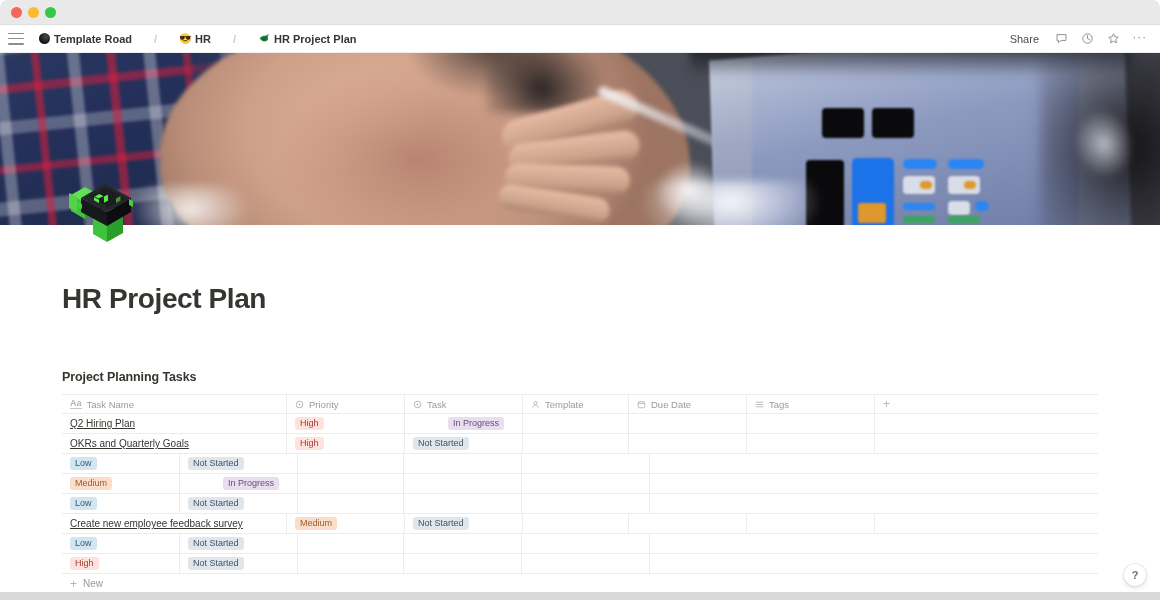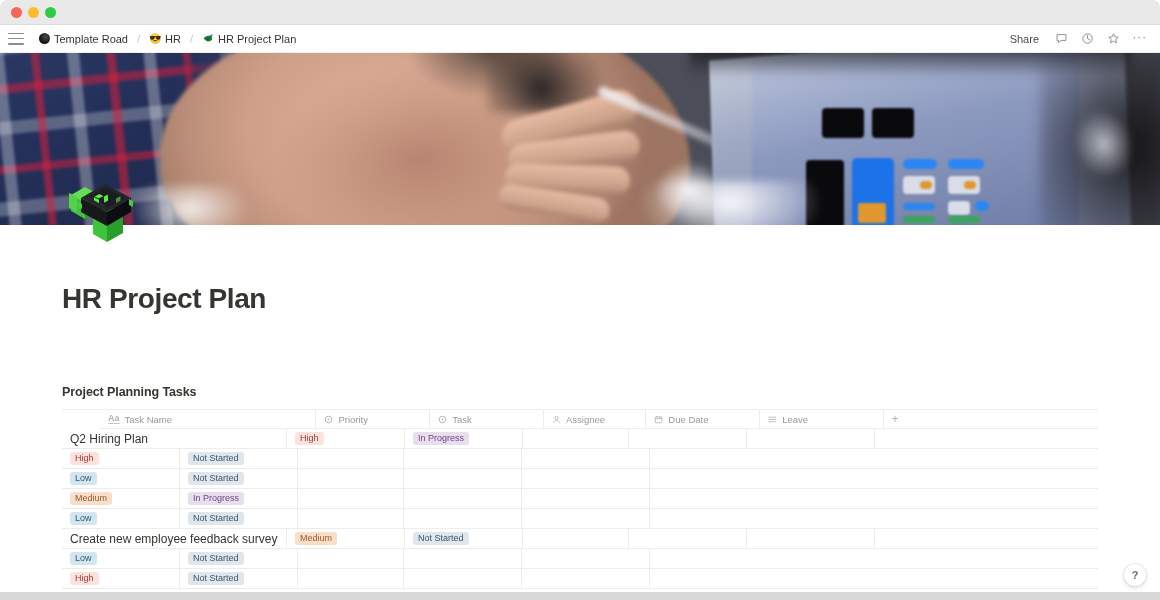--- a/index.html
+++ b/index.html
@@ -50,21 +50,21 @@
     font-size: 11px;
     color: #3b3b3b;
   }
   .hamburger {
     width: 16px; height: 12px;
     display: flex; flex-direction: column; justify-content: space-between;
     margin-right: 12px; cursor: pointer;
   }
   .hamburger i { display:block; height: 1.6px; background: #8d8d8d; border-radius: 1px; }
 
-  .breadcrumb { display: flex; align-items: center; gap: 5px; }
+  .breadcrumb { display: flex; align-items: center; gap: 18px; font-weight: bold; }
   .crumb { display: flex; align-items: center; gap: 4px; cursor: pointer; padding: 2px 3px; border-radius: 3px; }
   .crumb-label { font-size: 11px; color: #37352f; white-space: nowrap; }
   .sep { color: #c9c9c7; font-size: 11px; padding: 0 1px; }
 
   .ic-workspace {
     width: 11px; height: 11px; border-radius: 50%;
     background: radial-gradient(circle at 62% 35%, #4a4a4a 0%, #1b1b1b 55%, #000 100%);
     display: inline-block;
   }
   .ic-emoji { font-size: 10px; line-height: 1; display:inline-block; width: 12px; text-align:center; }
@@ -220,51 +220,51 @@
   .page-title {
     font-size: 28px;
     font-weight: bold;
     color: #37352f;
     letter-spacing: -0.4px;
     padding-top: 58px;
   }
 
   
   .db-title {
-    margin-top: 70px;
+    margin-top: 55px;
     font-size: 12.5px;
     font-weight: bold;
     color: #37352f;
     letter-spacing: -0.1px;
   }
 
   .table {
     margin-top: 10px;
     width: 1036px;
     border-top: 1px solid #ececeb;
   }
   .row {
     display: flex;
     border-bottom: 1px solid #ececeb;
     height: 20px;
     align-items: stretch;
   }
-  .row.head { height: 19px; margin-left: 38px; }
+  .row.head { height: 19px; }
   .cell {
     display: flex; align-items: center;
     padding: 0 8px;
     border-right: 1px solid #ececeb;
     font-size: 10px;
     color: #37352f;
     overflow: hidden;
     white-space: nowrap;
   }
   .cell:last-child { border-right: none; }
   .row.head .cell { color: #9b9a97; font-size: 9.5px; gap: 5px; cursor: pointer; }
-  .row.body .cell.name { font-size: 12px; color: #37352f; cursor: pointer; }
+  .row.body .cell.name { font-size: 10px; color: #37352f; cursor: pointer; text-decoration: underline; }
 
   .c-name    { width: 225px; }
   .c-prio    { width: 118px; }
   .c-stage   { width: 118px; }
   .c-assign  { width: 106px; }
   .c-due     { width: 118px; }
   .c-tags    { width: 128px; }
   .c-plus    { width: 223px; border-right: none; justify-content: flex-start; }
 
   .hicon { color: #b5b4b1; display: flex; align-items: center; }
@@ -276,21 +276,21 @@
     display: inline-flex; align-items: center;
     height: 13px; padding: 0 5px;
     border-radius: 3px;
     font-size: 9px;
     line-height: 13px;
     white-space: nowrap;
   }
   .b-high    { background: #ffe2dd; color: #9f3b32; }
   .b-medium  { background: #fadec9; color: #9a5b2d; }
   .b-low     { background: #d3e5ef; color: #2c5c78; }
-  .b-inprog  { background: #e8deee; color: #6a4b84; }
+  .b-inprog  { background: #e8deee; color: #6a4b84; margin-left: 35px; }
   .b-notstart{ background: #dfe6ec; color: #3f5468; }
 
   .newrow {
     display: flex; align-items: center;
     height: 20px;
     width: 1036px;
     border-bottom: 1px solid #ececeb;
     padding-left: 8px;
     gap: 6px;
     color: #9b9a97;
@@ -507,38 +507,38 @@
             </span>
             <span>Task</span>
           </div>
           <div class="cell c-assign">
             <span class="hicon">
               <svg width="9" height="9" viewBox="0 0 12 12" fill="none" stroke="#b5b4b1" stroke-width="1.2">
                 <circle cx="6" cy="4" r="2.1"></circle>
                   <path d="M2.2 10.2c.5-2 2-3 3.8-3s3.3 1 3.8 3"></path>
               </svg>
             </span>
-            <span>Assignee</span>
+            <span>Template</span>
           </div>
           <div class="cell c-due">
             <span class="hicon">
               <svg width="9" height="9" viewBox="0 0 12 12" fill="none" stroke="#b5b4b1" stroke-width="1.1">
                 <rect x="1.6" y="2.4" width="8.8" height="8" rx="1.1"></rect>
                 <path d="M1.6 4.8h8.8M4 1.4v2M8 1.4v2"></path>
               </svg>
             </span>
             <span>Due Date</span>
           </div>
           <div class="cell c-tags">
             <span class="hicon">
               <svg width="9" height="9" viewBox="0 0 12 12" stroke="#b5b4b1" stroke-width="1.2" stroke-linecap="round">
                 <path d="M1.5 3h9M1.5 6h9M1.5 9h9"></path>
               </svg>
             </span>
-            <span>Leave</span>
+            <span>Tags</span>
           </div>
           <div class="cell c-plus">
             <span class="plus-glyph">+</span>
           </div>
         </div>
 
         <div id="tbody">
             <div class="row body">
               <div class="cell c-name name">Q2 Hiring Plan</div>
               <div class="cell c-prio">
@@ -546,20 +546,21 @@
               </div>
               <div class="cell c-stage">
                 <span class="badge b-inprog">In Progress</span>
               </div>
               <div class="cell c-assign"></div>
               <div class="cell c-due"></div>
               <div class="cell c-tags"></div>
               <div class="cell c-plus"></div>
             </div>
             <div class="row body">
+              <div class="cell c-name name">OKRs and Quarterly Goals</div>
               <div class="cell c-prio">
                 <span class="badge b-high">High</span>
               </div>
               <div class="cell c-stage">
                 <span class="badge b-notstart">Not Started</span>
               </div>
               <div class="cell c-assign"></div>
               <div class="cell c-due"></div>
               <div class="cell c-tags"></div>
               <div class="cell c-plus"></div>

